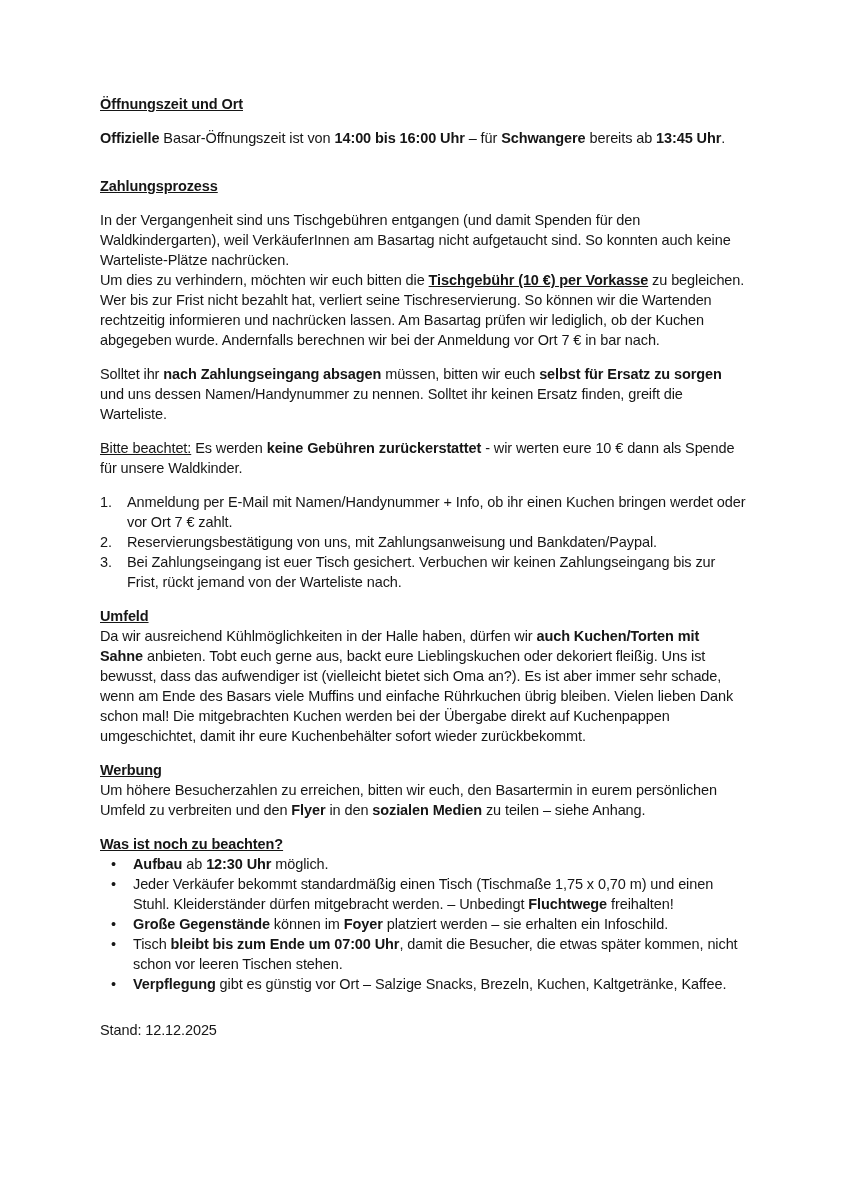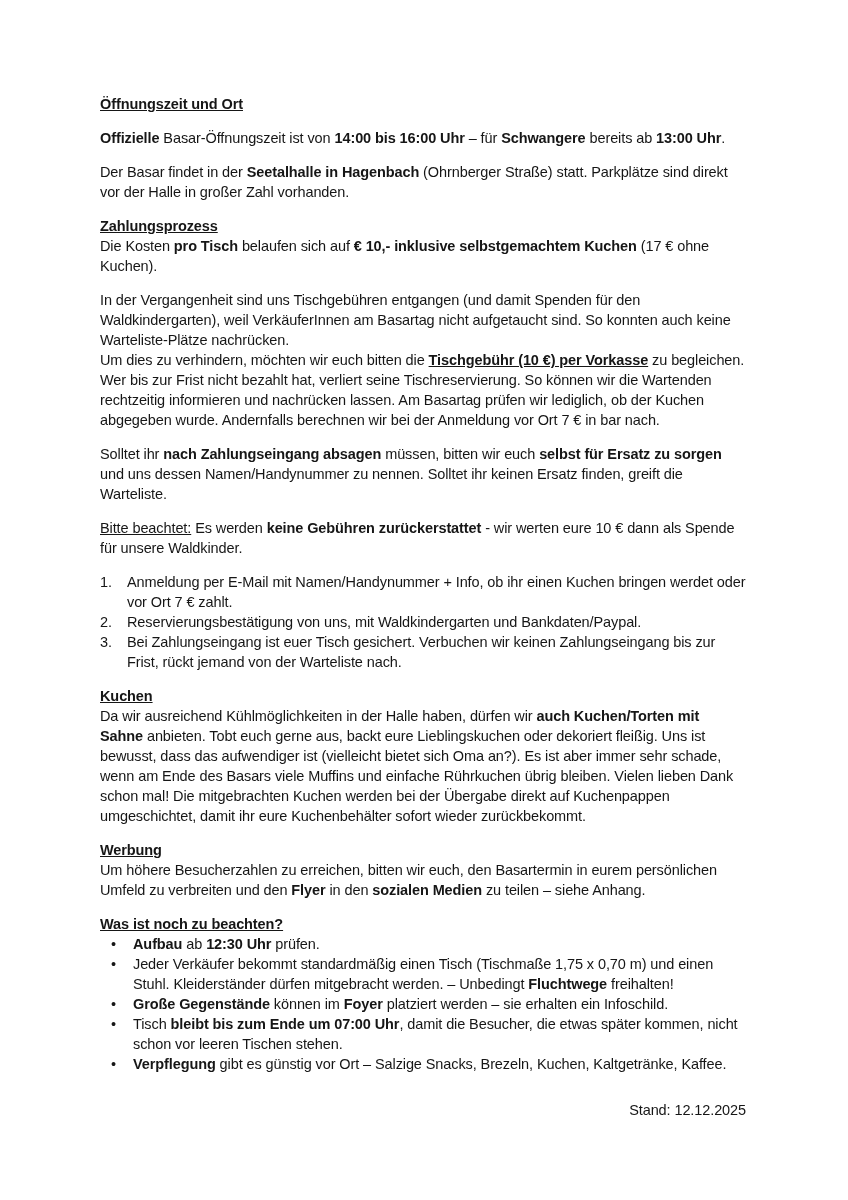--- a/index.html
+++ b/index.html
@@ -28,71 +28,69 @@
   .list { margin: 0; }
   .li { display: flex; }
   .li .marker { flex: 0 0 27px; }
   .bullets .li .marker {
     flex: 0 0 33px;
     box-sizing: border-box;
     padding-left: 11px;
   }
   .li .li-body { flex: 1 1 auto; }
   .footer {
-    text-align: right;
+    text-align: left;
     margin-top: 26px;
   }
 </style>
 </head>
 <body>
 
 <div class="page">
   <div>
       <div class="block heading"><span class="b u">Öffnungszeit und Ort</span></div>
       <div class="gap"></div>
-      <div class="block paragraph"><span class="b">Offizielle </span><span>Basar-Öffnungszeit ist von </span><span class="b">14:00 bis 16:00 Uhr</span><span> – für </span><span class="b">Schwangere</span><span> bereits ab </span><span class="b">13:00 Uhr</span><span>.</span></div>
+      <div class="block paragraph"><span class="b">Offizielle </span><span>Basar-Öffnungszeit ist von </span><span class="b">14:00 bis 16:00 Uhr</span><span> – für </span><span class="b">Schwangere</span><span> bereits ab </span><span class="b">13:45 Uhr</span><span>.</span></div>
       <div class="gap"></div>
-      <div class="block paragraph"><span>Der Basar findet in der </span><span class="b">Seetalhalle in Hagenbach</span><span> (Ohrnberger Straße) statt. Parkplätze sind direkt vor der Halle in großer Zahl vorhanden.</span></div>
       <div class="gap"></div>
       <div class="block heading"><span class="b u">Zahlungsprozess</span></div>
-      <div class="block paragraph"><span>Die Kosten </span><span class="b">pro Tisch</span><span> belaufen sich auf </span><span class="b">€ 10,- inklusive selbstgemachtem Kuchen</span><span> (17 € ohne Kuchen).</span></div>
       <div class="gap"></div>
       <div class="block paragraph"><span>In der Vergangenheit sind uns Tischgebühren entgangen (und damit Spenden für den Waldkindergarten), weil VerkäuferInnen am Basartag nicht aufgetaucht sind. So konnten auch keine Warteliste-Plätze nachrücken.</span></div>
       <div class="block paragraph"><span>Um dies zu verhindern, möchten wir euch bitten die </span><span class="b u">Tischgebühr (10 €) per Vorkasse</span><span> zu begleichen. Wer bis zur Frist nicht bezahlt hat, verliert seine Tischreservierung. So können wir die Wartenden rechtzeitig informieren und nachrücken lassen. Am Basartag prüfen wir lediglich, ob der Kuchen abgegeben wurde. Andernfalls berechnen wir bei der Anmeldung vor Ort 7 € in bar nach.</span></div>
       <div class="gap"></div>
       <div class="block paragraph"><span>Solltet ihr </span><span class="b">nach Zahlungseingang absagen</span><span> müssen, bitten wir euch </span><span class="b">selbst für Ersatz zu sorgen</span><span> und uns dessen Namen/Handynummer zu nennen. Solltet ihr keinen Ersatz finden, greift die Warteliste.</span></div>
       <div class="gap"></div>
       <div class="block paragraph"><span class="u">Bitte beachtet:</span><span> Es werden </span><span class="b">keine Gebühren zurückerstattet</span><span> - wir werten eure 10 € dann als Spende für unsere Waldkinder.</span></div>
       <div class="gap"></div>
       <div class="list numbered">
         <div class="li">
           <span class="marker">1.</span>
           <span class="li-body"><span>Anmeldung per E-Mail mit Namen/Handynummer + Info, ob ihr einen Kuchen bringen werdet oder vor Ort 7 € zahlt.</span></span>
         </div>
         <div class="li">
           <span class="marker">2.</span>
-          <span class="li-body"><span>Reservierungsbestätigung von uns, mit Waldkindergarten und Bankdaten/Paypal.</span></span>
+          <span class="li-body"><span>Reservierungsbestätigung von uns, mit Zahlungsanweisung und Bankdaten/Paypal.</span></span>
         </div>
         <div class="li">
           <span class="marker">3.</span>
           <span class="li-body"><span>Bei Zahlungseingang ist euer Tisch gesichert. Verbuchen wir keinen Zahlungseingang bis zur Frist, rückt jemand von der Warteliste nach.</span></span>
         </div>
       </div>
       <div class="gap"></div>
-      <div class="block heading"><span class="b u">Kuchen</span></div>
+      <div class="block heading"><span class="b u">Umfeld</span></div>
       <div class="block paragraph"><span>Da wir ausreichend Kühlmöglichkeiten in der Halle haben, dürfen wir </span><span class="b">auch Kuchen/Torten mit Sahne</span><span> anbieten. Tobt euch gerne aus, backt eure Lieblingskuchen oder dekoriert fleißig. Uns ist bewusst, dass das aufwendiger ist (vielleicht bietet sich Oma an?). Es ist aber immer sehr schade, wenn am Ende des Basars viele Muffins und einfache Rührkuchen übrig bleiben. Vielen lieben Dank schon mal! Die mitgebrachten Kuchen werden bei der Übergabe direkt auf Kuchenpappen umgeschichtet, damit ihr eure Kuchenbehälter sofort wieder zurückbekommt.</span></div>
       <div class="gap"></div>
       <div class="block heading"><span class="b u">Werbung</span></div>
       <div class="block paragraph"><span>Um höhere Besucherzahlen zu erreichen, bitten wir euch, den Basartermin in eurem persönlichen Umfeld zu verbreiten und den </span><span class="b">Flyer</span><span> in den </span><span class="b">sozialen Medien</span><span> zu teilen – siehe Anhang.</span></div>
       <div class="gap"></div>
       <div class="block heading"><span class="b u">Was ist noch zu beachten?</span></div>
       <div class="list bullets">
         <div class="li">
           <span class="marker">•</span>
-          <span class="li-body"><span class="b">Aufbau</span><span> ab </span><span class="b">12:30 Uhr</span><span> prüfen.</span></span>
+          <span class="li-body"><span class="b">Aufbau</span><span> ab </span><span class="b">12:30 Uhr</span><span> möglich.</span></span>
         </div>
         <div class="li">
           <span class="marker">•</span>
           <span class="li-body"><span>Jeder Verkäufer bekommt standardmäßig einen Tisch (Tischmaße 1,75 x 0,70 m) und einen Stuhl. Kleiderständer dürfen mitgebracht werden. – Unbedingt </span><span class="b">Fluchtwege</span><span> freihalten!</span></span>
         </div>
         <div class="li">
           <span class="marker">•</span>
           <span class="li-body"><span class="b">Große Gegenstände</span><span> können im </span><span class="b">Foyer</span><span> platziert werden – sie erhalten ein Infoschild.</span></span>
         </div>
         <div class="li">

